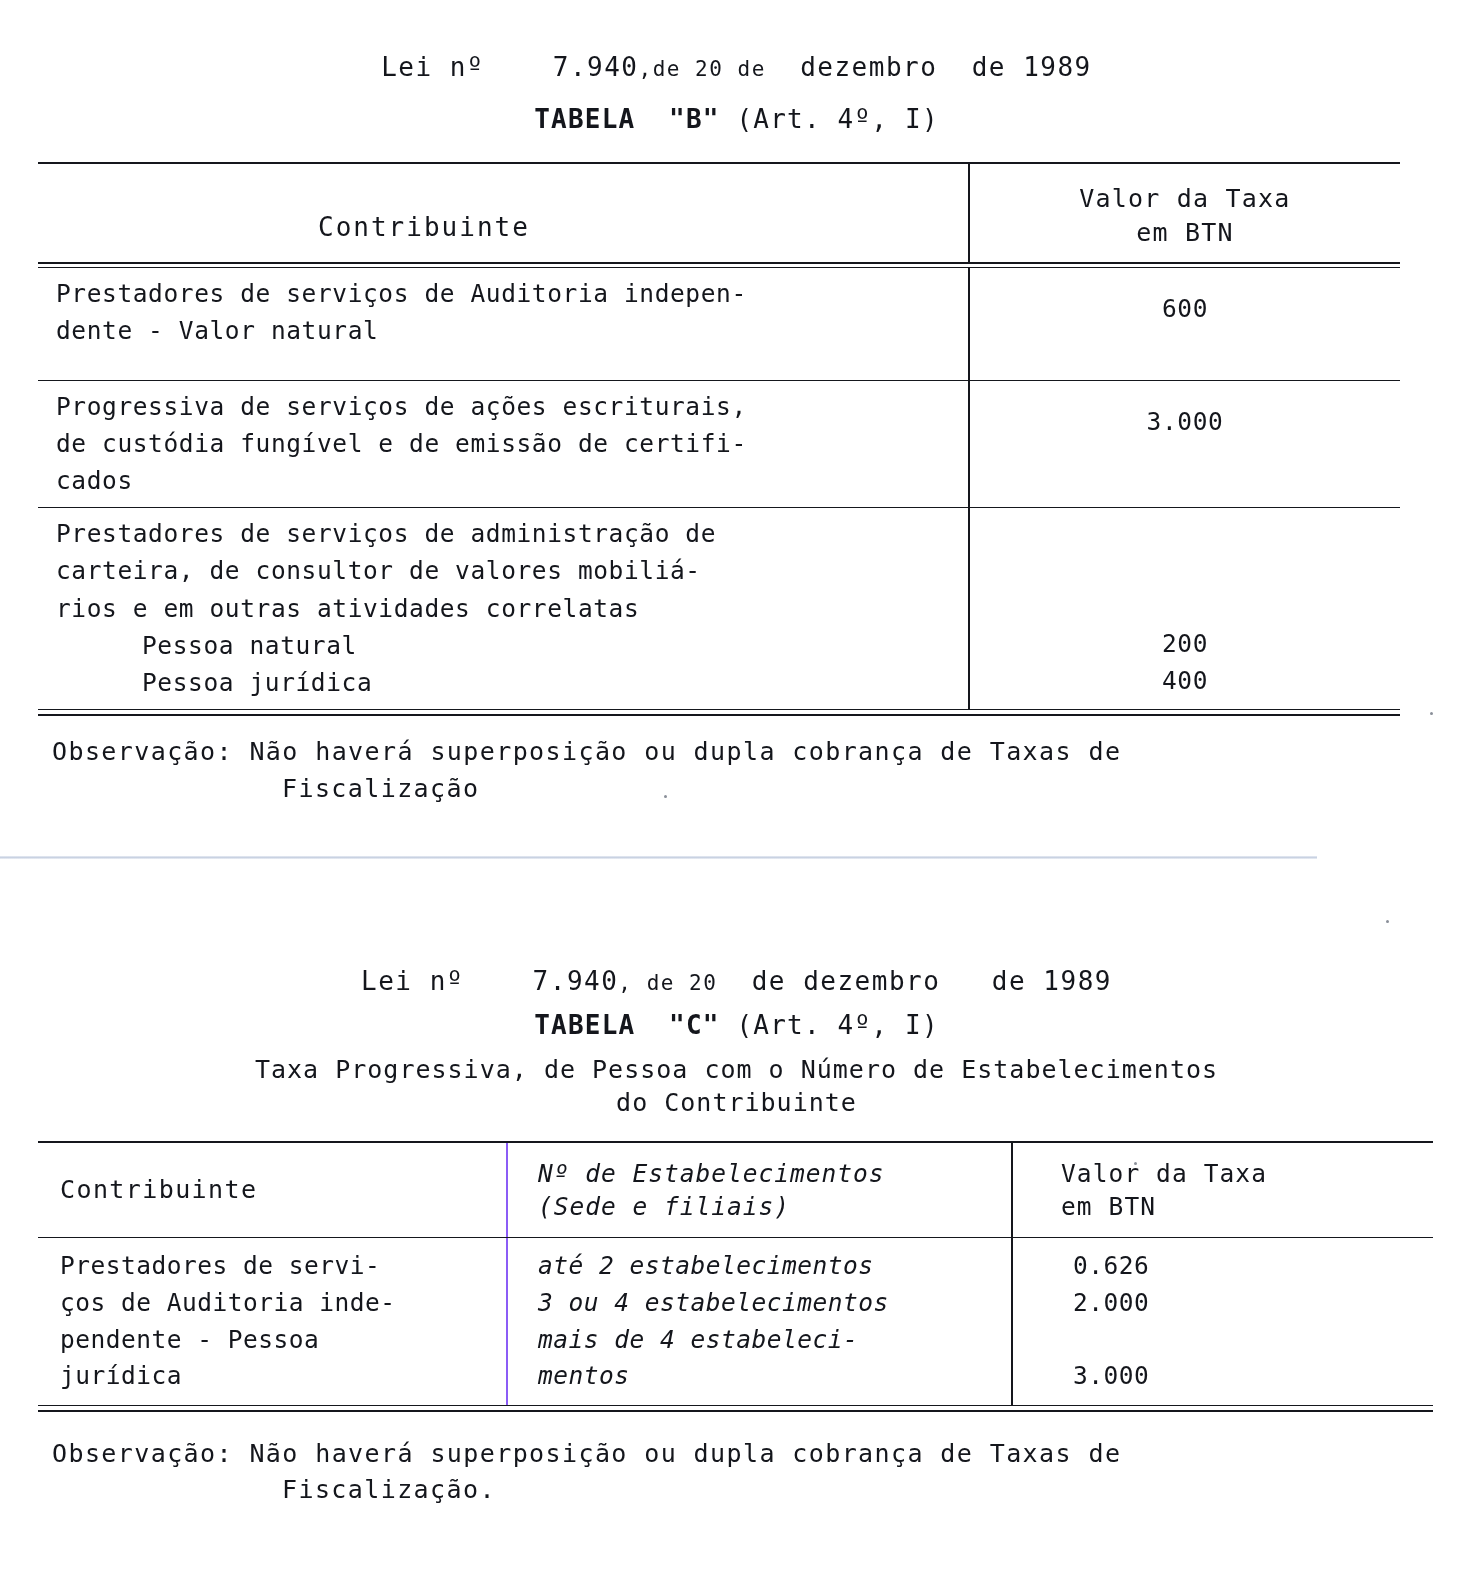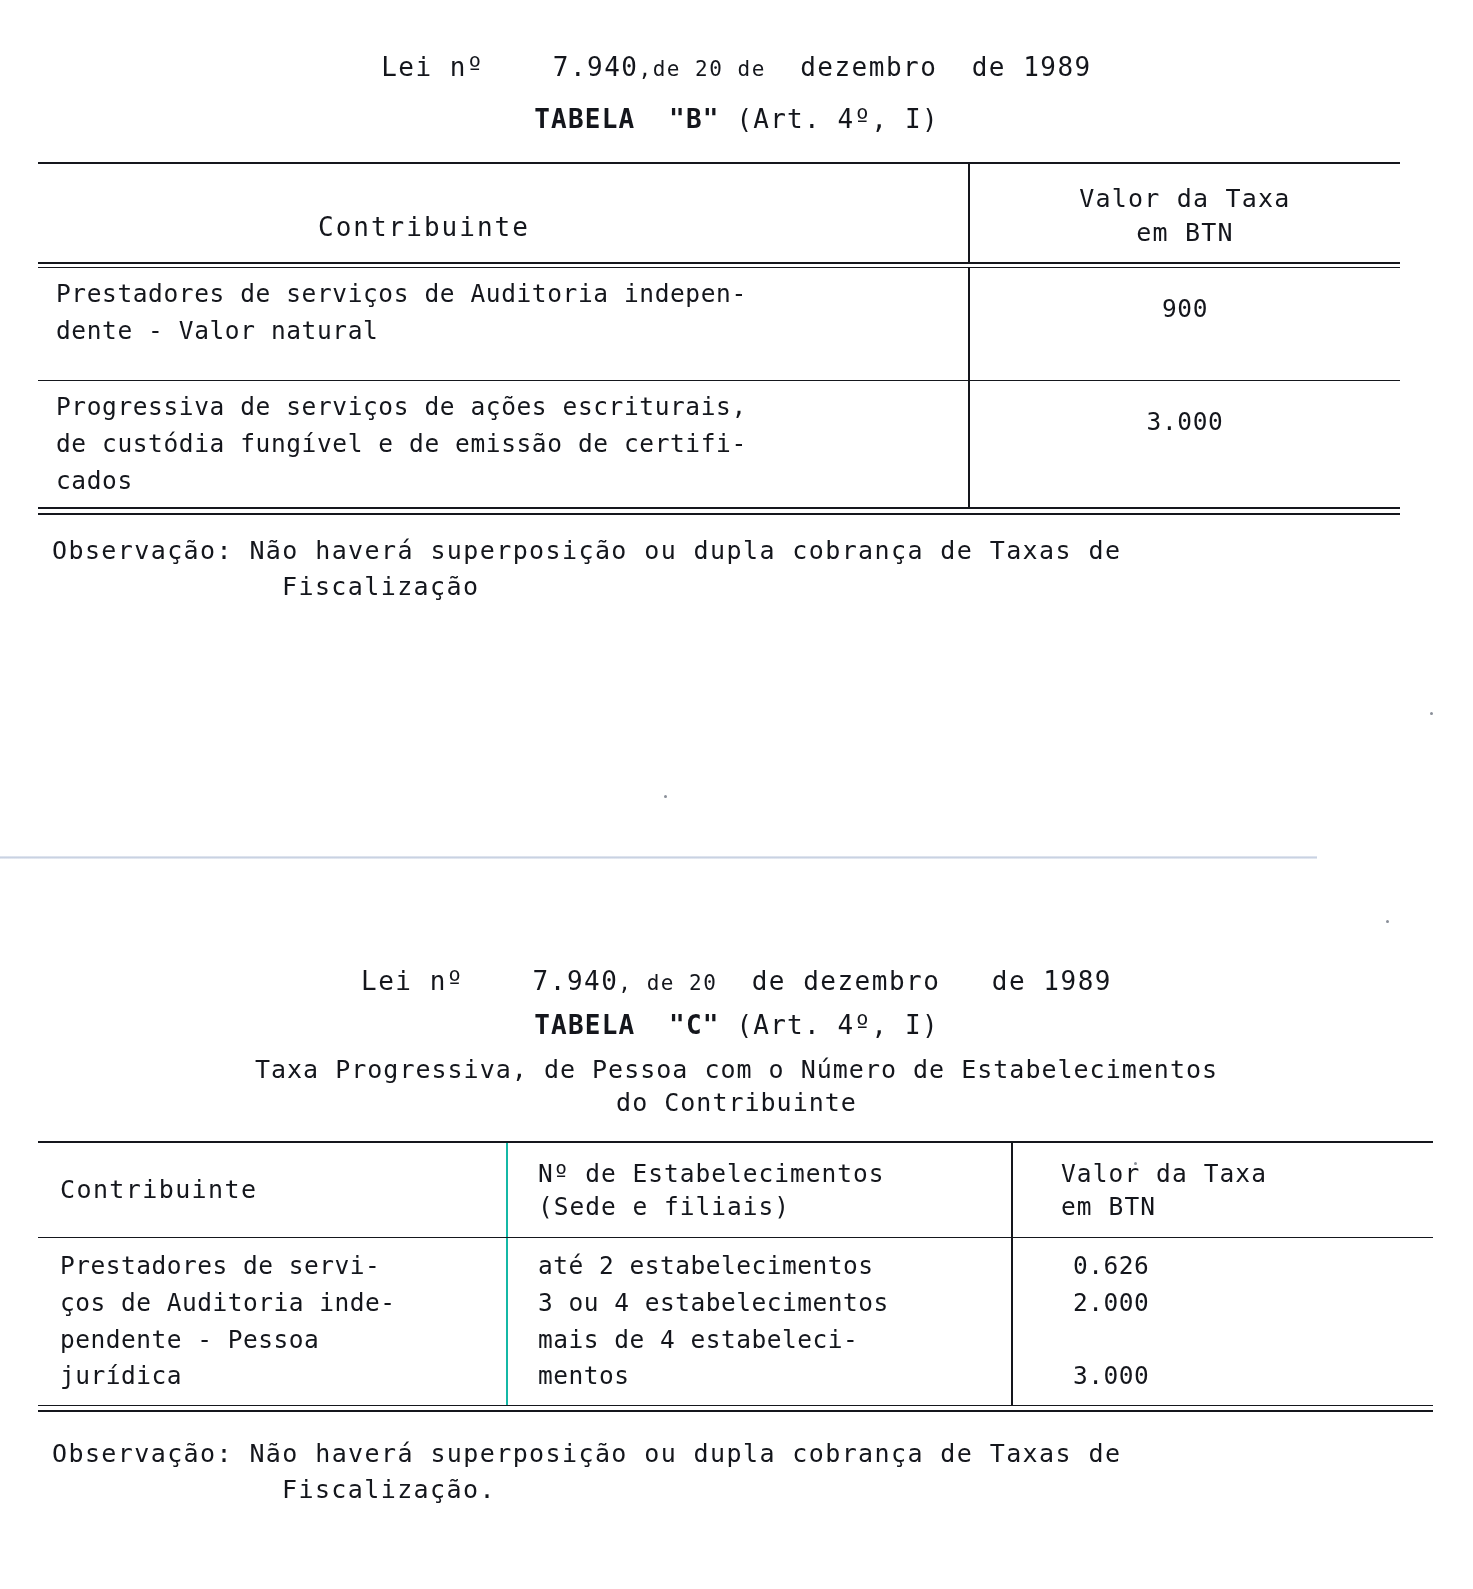--- a/index.html
+++ b/index.html
@@ -152,26 +152,27 @@
     box-sizing: border-box;
     padding: 10px 6px 10px 22px;
     font-size: 24.5px;
     line-height: 1.5;
     letter-spacing: 0.5px;
     white-space: pre-line;
   }
   .cC2 {
     width: 505px;
     box-sizing: border-box;
-    border-left: 2px solid #14b8a6;
+    border-left: 2px solid #8b5cf6;
     padding: 10px 6px 10px 30px;
     font-size: 24.5px;
     line-height: 1.5;
     letter-spacing: 0.5px;
     white-space: pre-line;
+    font-style: italic;
   }
   .cC3 {
     flex: 1;
     box-sizing: border-box;
     border-left: 2px solid #15171d;
     padding: 10px 6px 10px 60px;
     font-size: 24.5px;
     line-height: 1.5;
     letter-spacing: 0.5px;
     white-space: pre-line;
@@ -217,34 +218,42 @@
         <div class="cellR">Valor da Taxa
 em BTN</div>
       </div>
 
       <div class="rule double"></div>
       <div class="rule thin"></div>
 
       <div class="rowB r1">
         <div class="cellL">Prestadores de serviços de Auditoria indepen-
 dente - Valor natural</div>
-        <div class="cellR">900</div>
+        <div class="cellR">600</div>
       </div>
 
       <div class="rule thin"></div>
 
       <div class="rowB r2">
         <div class="cellL">Progressiva de serviços de ações escriturais,
 de custódia fungível e de emissão de certifi-
 cados</div>
         <div class="cellR">3.000</div>
       </div>
 
       <div class="rule thin"></div>
 
+      <div class="rowB r3">
+        <div class="cellL"><span style="white-space:pre-line">Prestadores de serviços de administração  de
+carteira, de consultor de valores   mobiliá-
+rios e em outras atividades correlatas</span><span class="indent" style="white-space:pre-line">Pessoa natural
+Pessoa jurídica</span></div>
+        <div class="cellR">200
+400</div>
+      </div>
 
       <div class="rule thin"></div>
       <div class="rule" style="margin-top:4px"></div>
     </div>
 
     <div class="obsB">
       <span>Observação: Não haverá superposição ou dupla cobrança de Taxas de</span>
       <span class="cont">Fiscalização</span>
     </div>
   </div>

